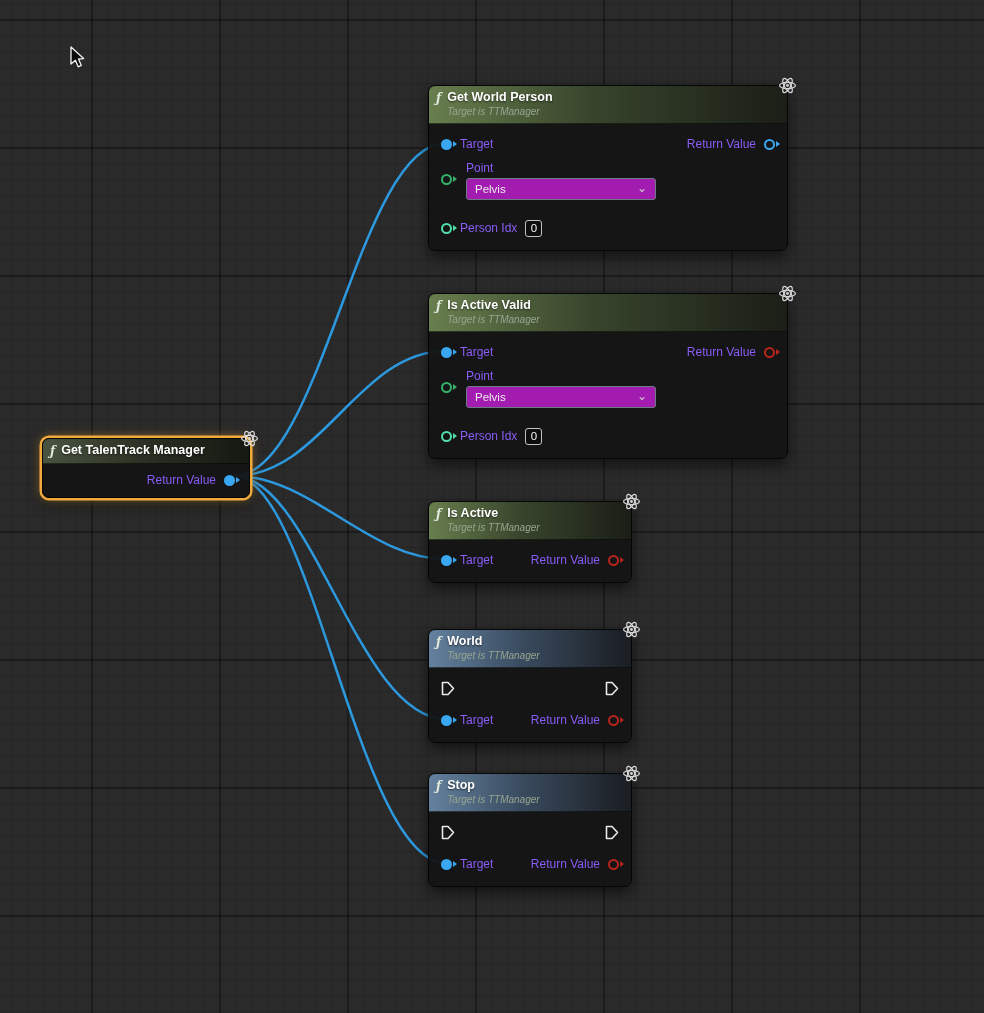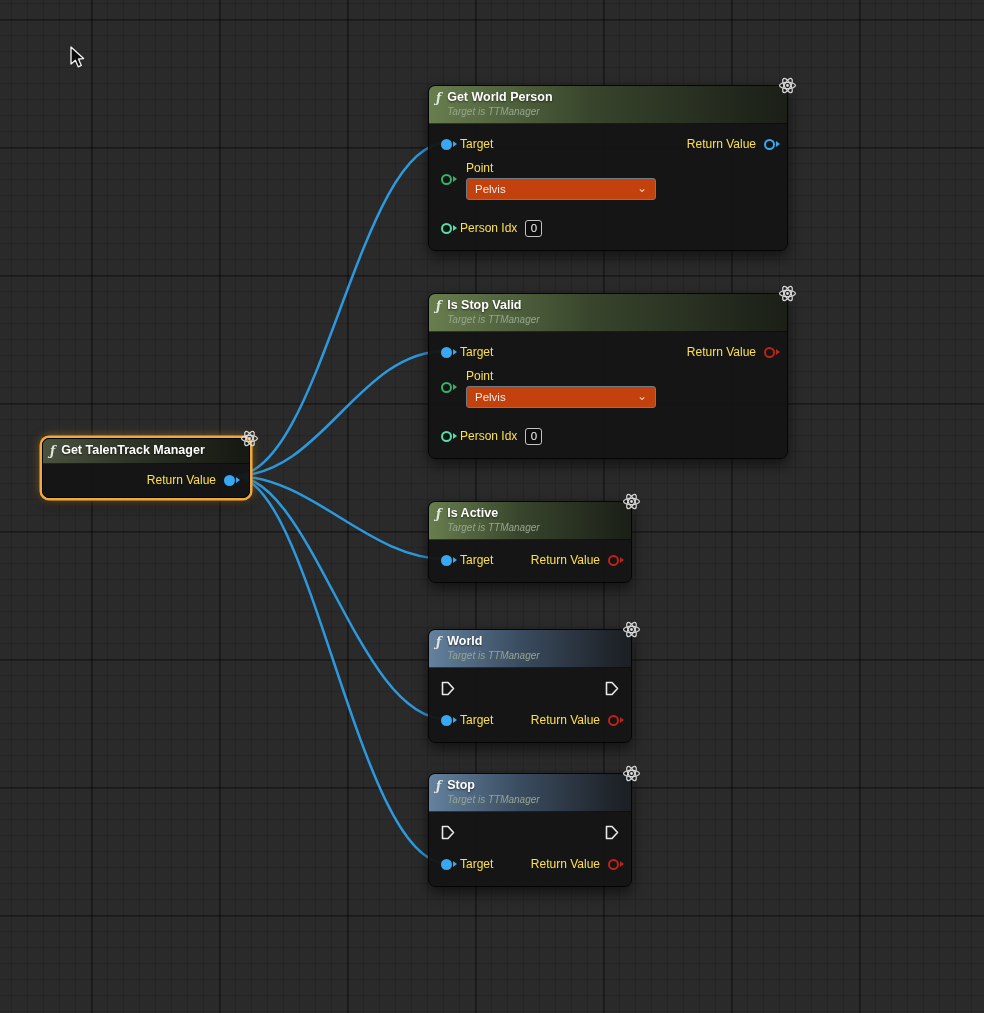--- a/index.html
+++ b/index.html
@@ -41,42 +41,42 @@
   .hdr.dark  { background:linear-gradient(90deg,#4a5340 0%,#2a3023 50%,#171a13 95%); border-radius:6px 6px 0 0; }
   .fx{ font-family:"DejaVu Serif", serif; font-style:italic; font-weight:bold;
        font-size:12px; color:#e3e8dd; line-height:15px; margin-top:1px; }
   .t { font-weight:bold; font-size:12.5px; line-height:15px; color:#fff;
        text-shadow:0 1px 2px rgba(0,0,0,0.6); white-space:nowrap; }
   .st{ font-style:italic; font-size:10px; line-height:13px; color:#97a690; white-space:nowrap; }
 
   .body{ padding:6px 0 8px; }
   .row { display:flex; align-items:center; height:28px; padding:0 12px; gap:8px; }
   .grow{ flex:1; }
-  .lbl { font-size:12px; color:#fde047; white-space:nowrap; }
+  .lbl { font-size:12px; color:#8b5cf6; white-space:nowrap; }
 
   
   .pin{ width:11px; height:11px; border-radius:50%; position:relative; flex:none; }
   .pin.filled{ background:currentColor; }
   .pin.hollow{ border:2px solid currentColor; }
   .pin::after{
     content:""; position:absolute; left:12px; top:2.5px;
     border-left:4px solid; border-top:3px solid transparent; border-bottom:3px solid transparent;
   }
   .pin.hollow::after{ left:10px; top:0.5px; }
   .c-obj { color:#3aa7f2; }
   .c-bool{ color:#b8251c; }
   .c-enum{ color:#36b26b; }
   .c-int { color:#52e0a8; }
 
   
   .point-group{ display:flex; align-items:center; gap:14px; padding:0 12px; margin-bottom:14px; }
   .pg-col .lbl{ height:20px; display:flex; align-items:center;text-align:center; }
   .dd{
     display:flex; align-items:center; width:190px; height:22px;
-    background:#c2410c; border:1px solid #707a85; border-radius:3px;
+    background:#a21caf; border:1px solid #707a85; border-radius:3px;
     padding:0 8px; gap:17px;
   }
   .dd .v{ font-size:11.5px; color:#ececec; }
   .dd .chev{ margin-left:auto; font-size:12px; color:#cfcfcf; line-height:1; transform:translateY(-1px); }
 
   .idx{
     min-width:17px; height:17px; border:1px solid #c2c2c2; border-radius:3px;
     background:#0d0d0d; color:#f2f2f2; font-size:11.5px;
     display:inline-flex; align-items:center; justify-content:center; padding:0 4px;
   }
@@ -153,21 +153,21 @@
             <ellipse cx="12" cy="12" rx="10" ry="4"></ellipse>
             <ellipse cx="12" cy="12" rx="10" ry="4" transform="rotate(60 12 12)"></ellipse>
             <ellipse cx="12" cy="12" rx="10" ry="4" transform="rotate(-60 12 12)"></ellipse>
           </g>
           <circle cx="12" cy="12" r="1.8" fill="#e0e0e0"></circle>
         </svg>
     </span>
     <div class="hdr green">
       <span class="fx">ƒ</span>
       <div>
-        <div class="t">Is Stop Valid</div>
+        <div class="t">Is Active Valid</div>
         <div class="st">Target is TTManager</div>
       </div>
     </div>
     <div class="body">
       <div class="row">
         <span class="pin filled c-obj"></span>
         <span class="lbl">Target</span>
         <span class="grow"></span>
         <span class="lbl">Return Value</span>
         <span class="pin hollow c-bool"></span>

